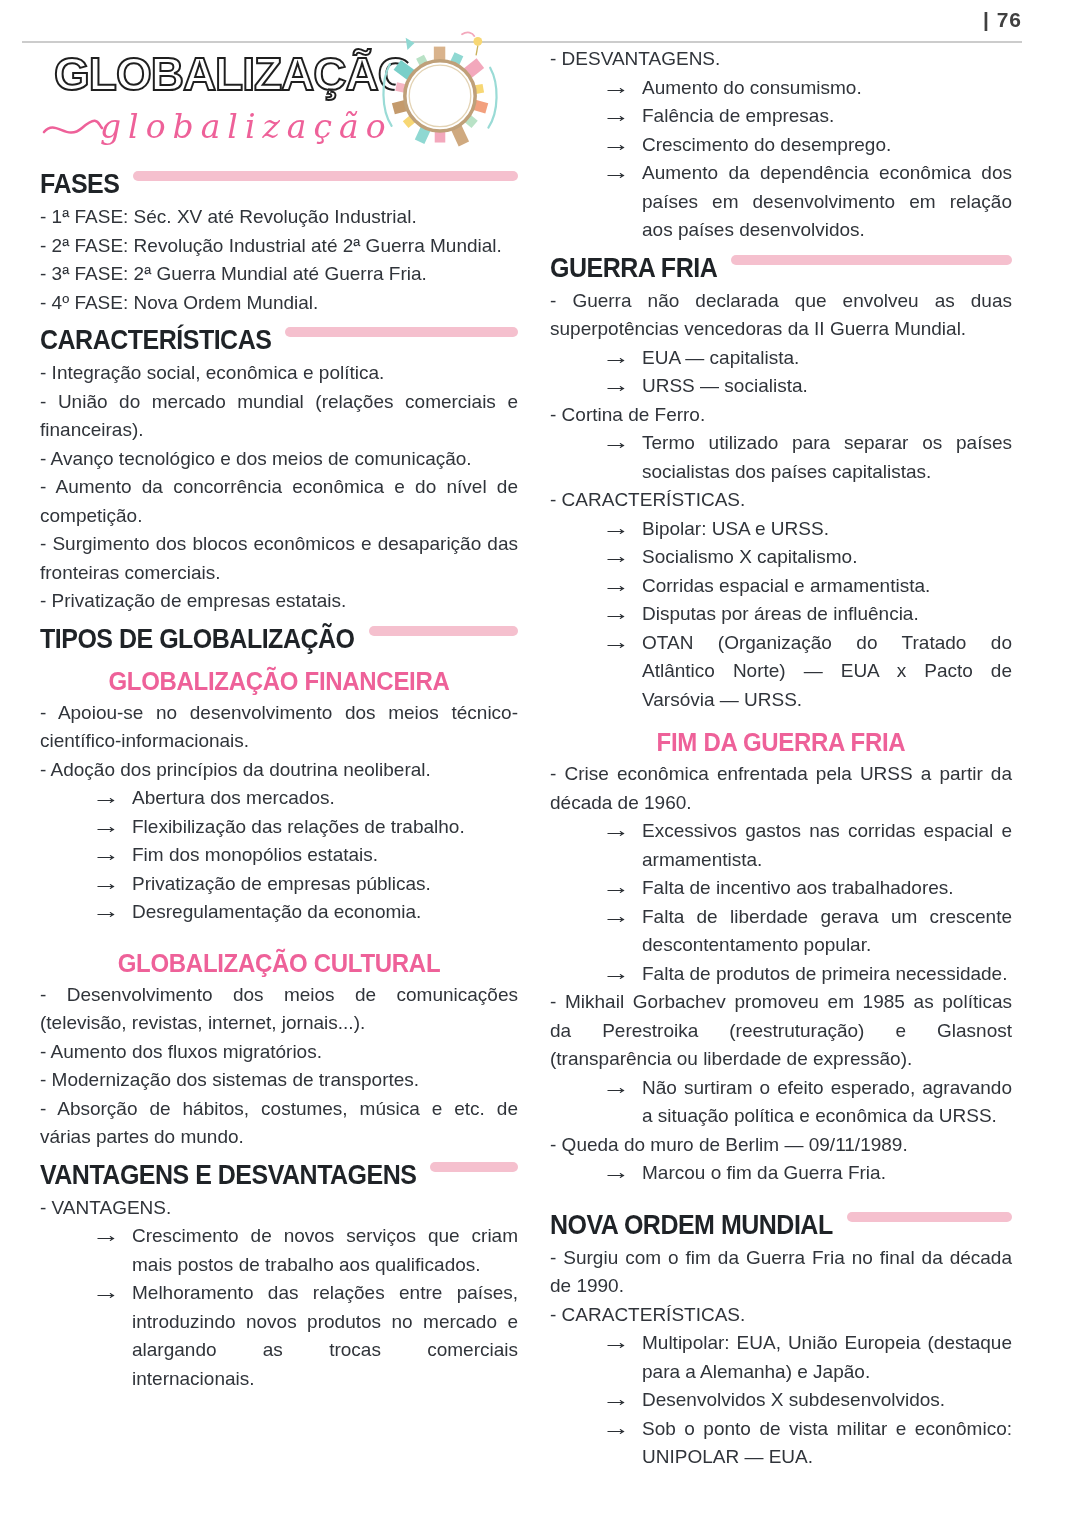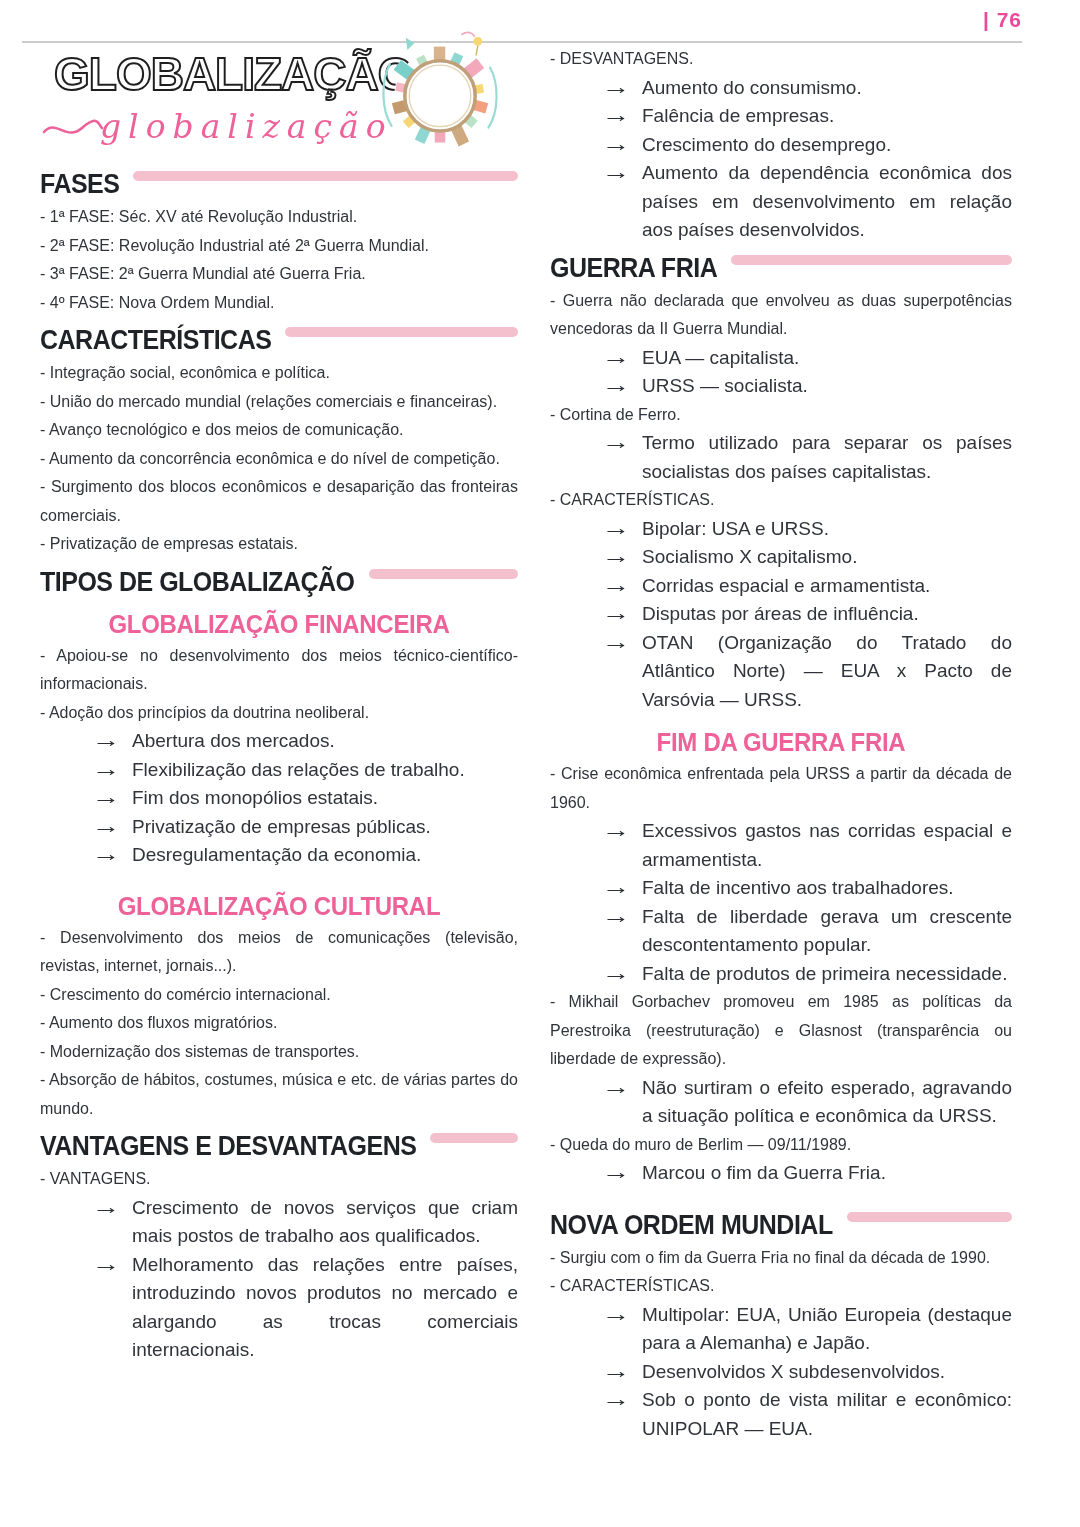--- a/index.html
+++ b/index.html
@@ -10,21 +10,21 @@
     font-family:"Liberation Sans",sans-serif;
     color:#30343a;
     overflow:hidden;
   }
   .top-rule{
     position:absolute;top:41px;left:22px;width:1000px;height:2px;
     background:#cccccc;
   }
   .page-number{
     position:absolute;top:8px;right:58px;
-    font-size:21px;font-weight:bold;color:#ec4899;
+    font-size:21px;font-weight:bold;color:#404040;
     letter-spacing:1px;
   }
   .col{position:absolute;top:45px;}
   .col-left{left:40px;width:478px;}
   .col-right{left:550px;width:462px;}
 
   
   .title-wrap{position:relative;height:116px;z-index:2;}
   .title-main{
     position:absolute;left:14px;top:2px;
@@ -55,21 +55,21 @@
   .section-bar{
     flex:1;height:10px;border-radius:6px;background:#f5c0ce;margin-top:2px;
   }
   .subtitle{
     text-align:center;color:#ee6199;
     font-size:24px;font-weight:700;letter-spacing:-0.3px;
     margin:14px 0 4px 0;
     transform:scaleY(1.08);
   }
   .item{
-    font-size:16px;line-height:28.5px;text-align:justify;
+    font-size:19px;line-height:28.5px;text-align:justify;
   }
   .arrow-item{
     position:relative;font-size:19px;line-height:28.5px;
     padding-left:92px;text-align:justify;
   }
   .arrow-item .arrow{
     position:absolute;left:52px;top:-1px;
     font-size:21px;display:inline-block;transform:scaleX(1.35);
     transform-origin:left center;color:#2b2f34;
   }
@@ -171,21 +171,20 @@
         <div class="subtitle">GLOBALIZAÇÃO FINANCEIRA</div>
         <div class="item">- Apoiou-se no desenvolvimento dos meios técnico-científico-informacionais.</div>
         <div class="item">- Adoção dos princípios da doutrina neoliberal.</div>
         <div class="arrow-item"><span class="arrow">→</span><span class="arrow-text">Abertura dos mercados.</span></div>
         <div class="arrow-item"><span class="arrow">→</span><span class="arrow-text">Flexibilização das relações de trabalho.</span></div>
         <div class="arrow-item"><span class="arrow">→</span><span class="arrow-text">Fim dos monopólios estatais.</span></div>
         <div class="arrow-item"><span class="arrow">→</span><span class="arrow-text">Privatização de empresas públicas.</span></div>
         <div class="arrow-item"><span class="arrow">→</span><span class="arrow-text">Desregulamentação da economia.</span></div>
         <div class="subtitle gap">GLOBALIZAÇÃO CULTURAL</div>
         <div class="item">- Desenvolvimento dos meios de comunicações (televisão, revistas, internet, jornais...).</div>
-        <div class="item">- Crescimento do comércio internacional.</div>
         <div class="item">- Aumento dos fluxos migratórios.</div>
         <div class="item">- Modernização dos sistemas de transportes.</div>
         <div class="item">- Absorção de hábitos, costumes, música e etc. de várias partes do mundo.</div>
         <div class="section-header">
           <span class="section-label">VANTAGENS E DESVANTAGENS</span>
           <span class="section-bar"></span>
         </div>
         <div class="item">- VANTAGENS.</div>
         <div class="arrow-item"><span class="arrow">→</span><span class="arrow-text">Crescimento de novos serviços que criam mais postos de trabalho aos qualificados.</span></div>
         <div class="arrow-item"><span class="arrow">→</span><span class="arrow-text">Melhoramento das relações entre países, introduzindo novos produtos no mercado e alargando as trocas comerciais internacionais.</span></div>

